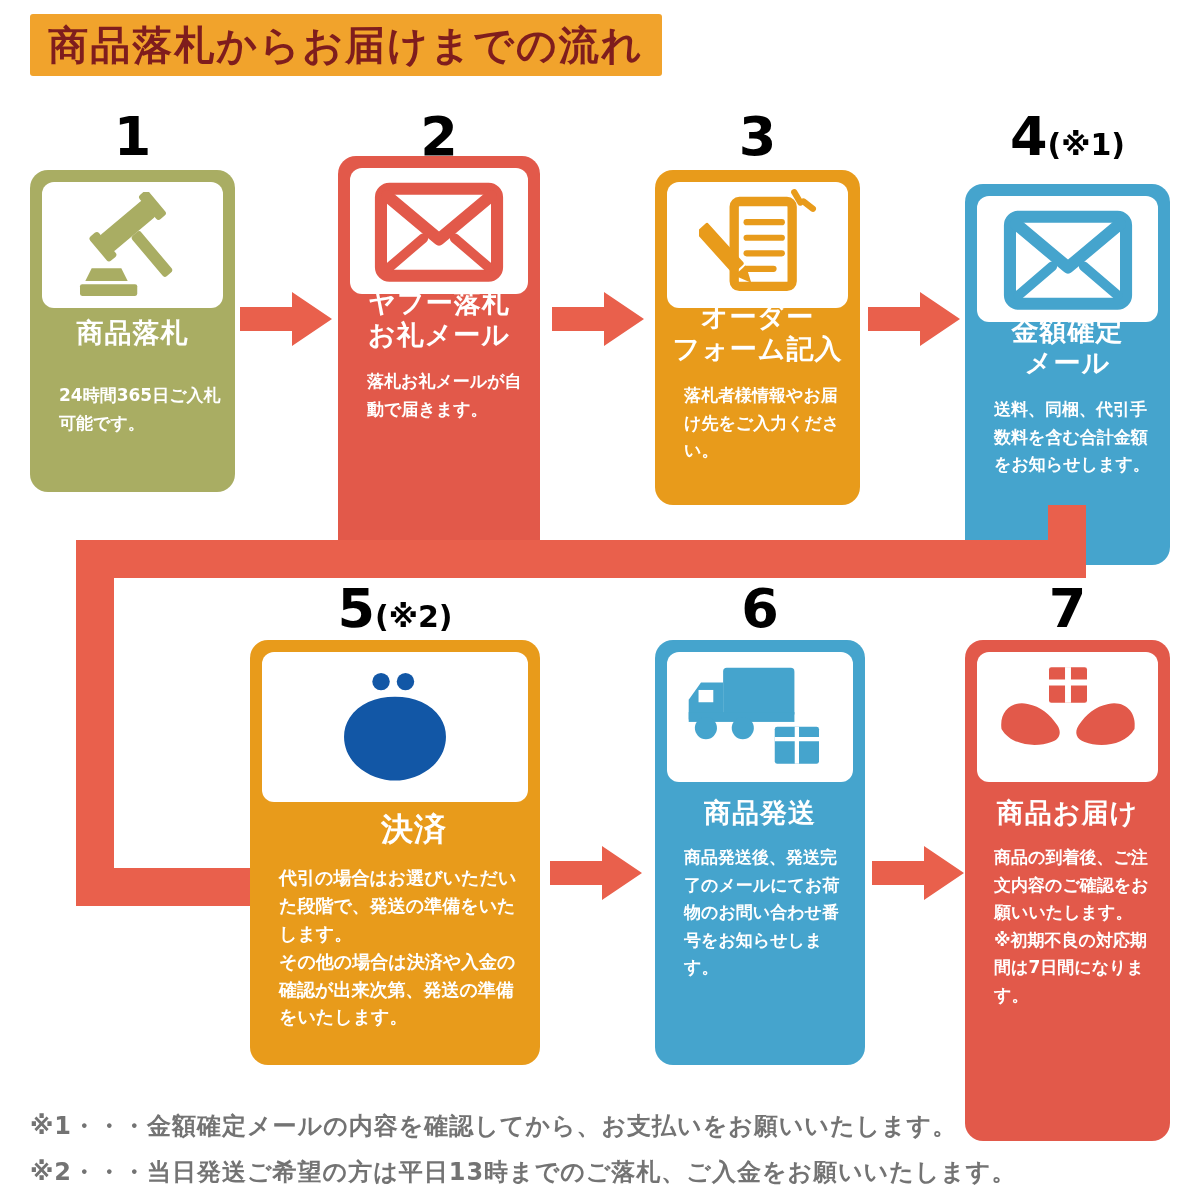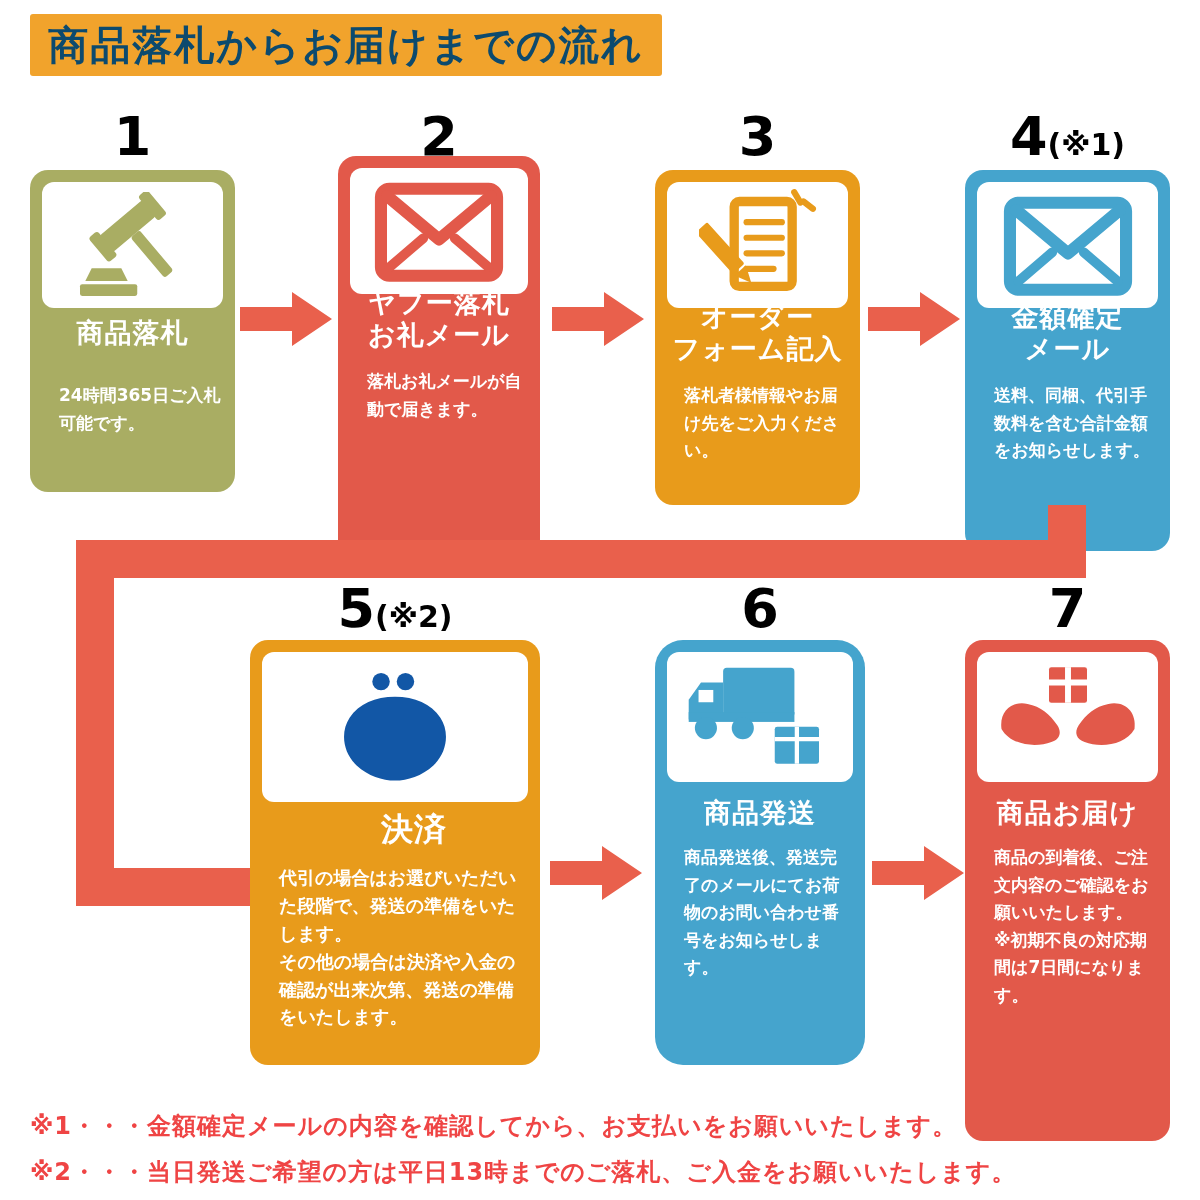--- a/index.html
+++ b/index.html
@@ -7,21 +7,21 @@
   body {
     background:#fff;
     font-family:"DejaVu Sans","Liberation Sans",sans-serif;
     position:relative;
     overflow:hidden;
   }
   .stage { position:absolute; left:0; top:0; width:1200px; height:1200px; }
 
   .banner {
     position:absolute; left:30px; top:14px; width:632px; height:62px;
-    background:var(--banner); color:#0c4a6e;
+    background:var(--banner); color:#7f1d1d;
     font-size:40px; font-weight:700; letter-spacing:2px;
     display:flex; align-items:center; justify-content:center;
     border-radius:3px;
   }
 
   .num {
     position:absolute; height:62px; line-height:62px;
     text-align:center; color:#000;
     font-size:54px; font-weight:700;
   }
@@ -57,21 +57,21 @@
   .row2 .card-desc { top:204px; }
   .card--pay .card-desc { top:224px; font-size:18px; line-height:1.55; }
 
   .arrow { position:absolute; }
   .arrow path { fill:var(--arrow); }
 
   .conn { position:absolute; background:var(--arrow); }
 
   .footnote {
     position:absolute; left:30px;
-    font-size:24px; font-weight:700; color:#ef4444;
+    font-size:24px; font-weight:700; color:#737373;
     line-height:36px; letter-spacing:1px;
   }
 </style>
 </head>
 <body>
 
 <div class="stage">
 
   <header class="banner">
     <span>商品落札からお届けまでの流れ</span>
@@ -134,21 +134,21 @@
           <line x1="92" y1="3" x2="98" y2="13"></line>
           <line x1="101" y1="12" x2="110" y2="19"></line>
         </g>
       </svg>
     </div>
     <h2 class="card-title">オーダー
 フォーム記入</h2>
     <p class="card-desc">落札者様情報やお届け先をご入力ください。</p>
   </section>
 
-  <section class="card" style="left: 965px; top: 170px; width: 205px; height: 381px; --card: #45A4CD;">
+  <section class="card" style="left: 965px; top: 184px; width: 205px; height: 381px; --card: #45A4CD;">
     <div class="iconbox">
       <svg width="136" height="104" viewBox="0 0 110 86" aria-hidden="true">
         <rect x="7" y="8" width="96" height="72" rx="7" fill="none" stroke="currentColor" stroke-width="10"></rect>
         <path d="M12 14 L55 50 L98 14" fill="none" stroke="currentColor" stroke-width="10" stroke-linecap="round" stroke-linejoin="round"></path>
         <path d="M14 73 L42 49 M96 73 L68 49" fill="none" stroke="currentColor" stroke-width="8" stroke-linecap="round"></path>
       </svg>
     </div>
     <h2 class="card-title">金額確定
 メール</h2>
     <p class="card-desc">送料、同梱、代引手数料を含む合計金額をお知らせします。</p>
@@ -160,21 +160,21 @@
         <path d="M55 24 C38 24 24 30 16 42 C8 54 10 72 22 83 C32 92 44 96 55 96 C66 96 78 92 88 83 C100 72 102 54 94 42 C86 30 72 24 55 24 Z" fill="currentColor"></path>
         <circle cx="43" cy="11" r="7.5" fill="currentColor"></circle>
         <circle cx="64" cy="11" r="7.5" fill="currentColor"></circle>
       </svg>
     </div>
     <h2 class="card-title">決済</h2>
     <p class="card-desc">代引の場合はお選びいただいた段階で、発送の準備をいたします。
 その他の場合は決済や入金の確認が出来次第、発送の準備をいたします。</p>
   </section>
 
-  <section class="card row2" style="left: 655px; top: 640px; width: 210px; height: 425px; border-radius: 28px; --card: #45A4CD;">
+  <section class="card row2" style="left: 655px; top: 640px; width: 210px; height: 425px; --card: #45A4CD;">
     <div class="iconbox">
       <svg width="156" height="118" viewBox="0 0 120 96" aria-hidden="true">
         <g fill="currentColor">
           <rect x="30" y="8" width="58" height="40" rx="3"></rect>
           <path d="M30 20 H12 L2 34 V50 H30 Z"></path>
           <rect x="2" y="44" width="86" height="8"></rect>
           <circle cx="16" cy="57" r="9"></circle>
           <circle cx="46" cy="57" r="9"></circle>
           <rect x="72" y="56" width="36" height="30" rx="2"></rect>
         </g>

